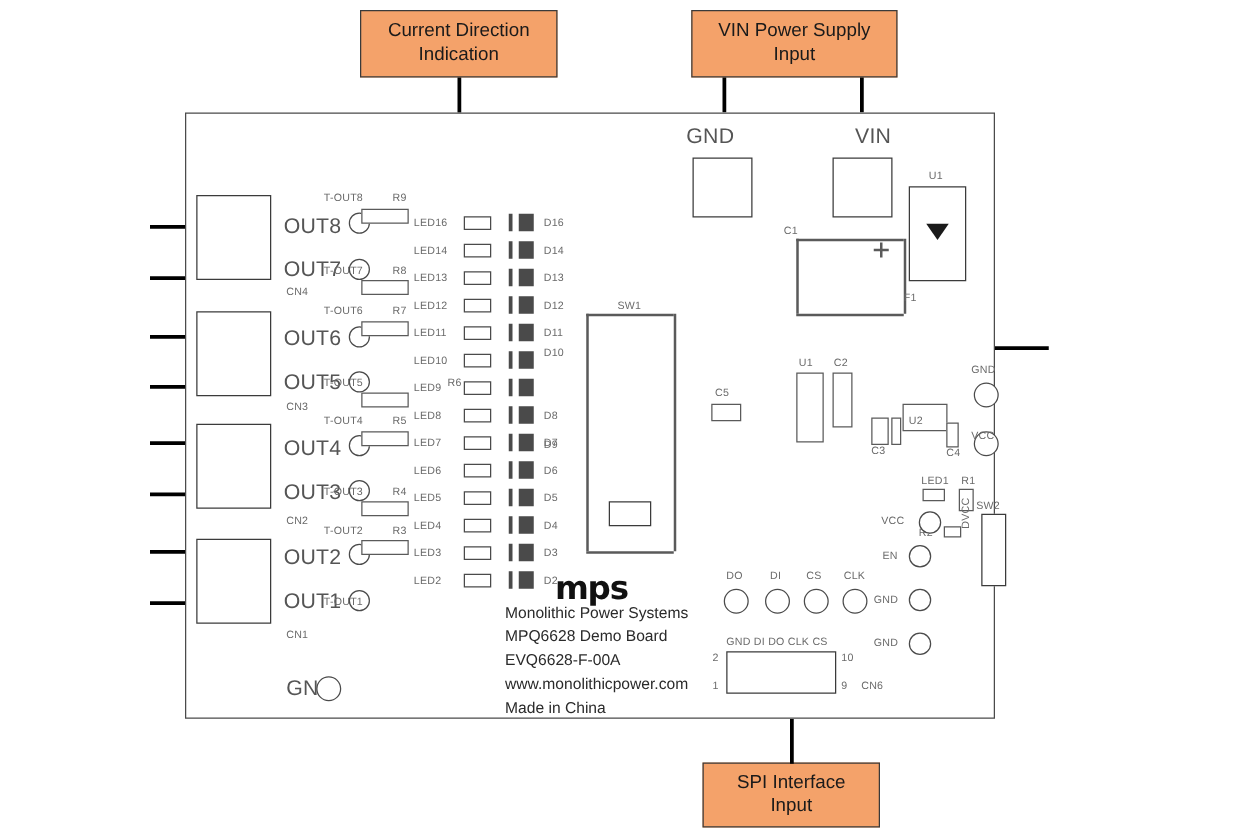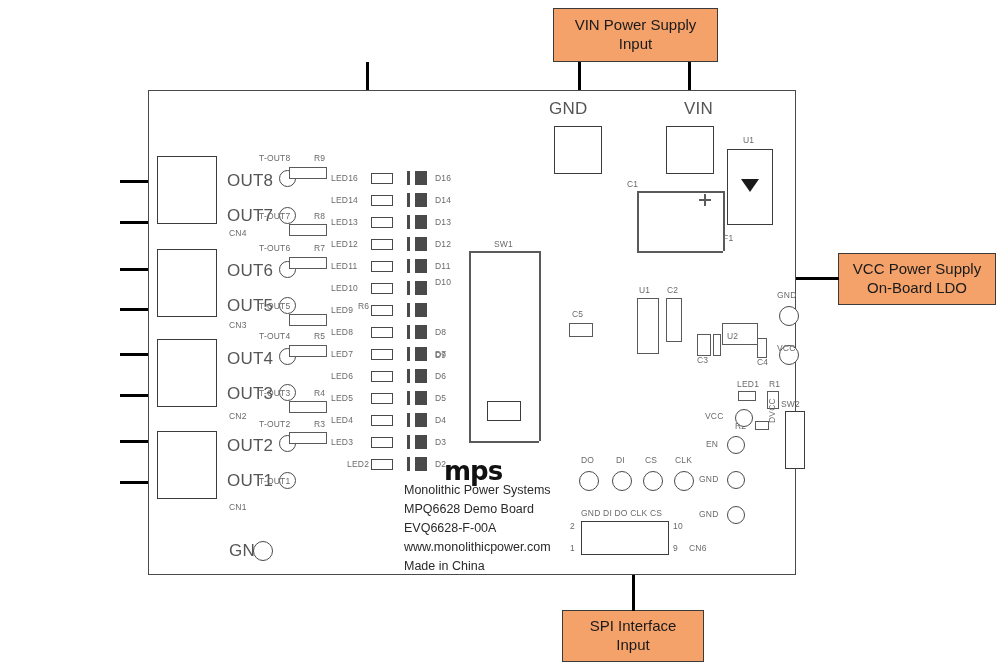--- a/index.html
+++ b/index.html
@@ -44,33 +44,33 @@
   .thinline{position:absolute;background:#5a5a5a;}
   .silk{position:absolute;color:#2a2a2a;font-size:12.5px;white-space:nowrap;}
   .mpslogo{position:absolute;font-size:26px;font-weight:bold;color:#111;letter-spacing:-1px;font-family:"DejaVu Sans", sans-serif;}
   .tri{position:absolute;width:0;height:0;border-left:9px solid transparent;border-right:9px solid transparent;border-top:13px solid #1a1a1a;}
 </style>
 </head>
 <body>
 
 <div id="stage">
 
+  <div class="callout" style="left:288px;top:8px;width:158px;height:54px;">
+    <span>Current Direction
+Indication</span>
+  </div>
   <div class="leader" style="left:366px;top:62px;width:3px;height:116px;"></div>
 
   <div class="callout" style="left:553px;top:8px;width:165px;height:54px;">
     <span>VIN Power Supply
 Input</span>
   </div>
   <div class="leader" style="left:578px;top:62px;width:3px;height:28px;"></div>
   <div class="leader" style="left:688px;top:62px;width:3px;height:28px;"></div>
 
-  <div class="callout" style="left:838px;top:253px;width:158px;height:52px;">
-    <span>VCC Power Supply
-On-Board LDO</span>
-  </div>
   <div class="leader" style="left:727px;top:277px;width:112px;height:3px;"></div>
   <div class="leader" style="left:727px;top:277px;width:3px;height:50px;"></div>
 
 
   <div class="leader" style="left:120px;top:180px;width:42px;height:3px;"></div>
   <div class="leader" style="left:120px;top:221px;width:42px;height:3px;"></div>
   <div class="leader" style="left:120px;top:268px;width:42px;height:3px;"></div>
   <div class="leader" style="left:120px;top:308px;width:42px;height:3px;"></div>
   <div class="leader" style="left:120px;top:353px;width:42px;height:3px;"></div>
   <div class="leader" style="left:120px;top:394px;width:42px;height:3px;"></div>
@@ -217,21 +217,21 @@
     <div class="bar" style="left:258px;top:322px;width:3px;height:14px;"></div>
     <div class="bar" style="left:266px;top:322px;width:12px;height:14px;"></div>
     <div class="lbl sm" style="left:286px;top:324px;">D4</div>
 
     <div class="lbl sm" style="left:182px;top:346px;">LED3</div>
     <div class="led" style="left:222px;top:346px;width:22px;height:11px;"></div>
     <div class="bar" style="left:258px;top:344px;width:3px;height:14px;"></div>
     <div class="bar" style="left:266px;top:344px;width:12px;height:14px;"></div>
     <div class="lbl sm" style="left:286px;top:346px;">D3</div>
 
-    <div class="lbl sm" style="left:198px;top:368px;">LED2</div>
+    <div class="lbl sm" style="left:182px;top:368px;">LED2</div>
     <div class="led" style="left:222px;top:368px;width:22px;height:11px;"></div>
     <div class="bar" style="left:258px;top:366px;width:3px;height:14px;"></div>
     <div class="bar" style="left:266px;top:366px;width:12px;height:14px;"></div>
     <div class="lbl sm" style="left:286px;top:368px;">D2</div>
 
     <div class="thinline" style="left:320px;top:160px;width:1.5px;height:190px;"></div>
     <div class="thinline" style="left:320px;top:160px;width:70px;height:1.5px;"></div>
     <div class="thinline" style="left:390px;top:160px;width:1.5px;height:190px;"></div>
     <div class="thinline" style="left:320px;top:350px;width:70px;height:1.5px;"></div>
     <div class="pad" style="left:338px;top:310px;width:34px;height:20px;"></div>

